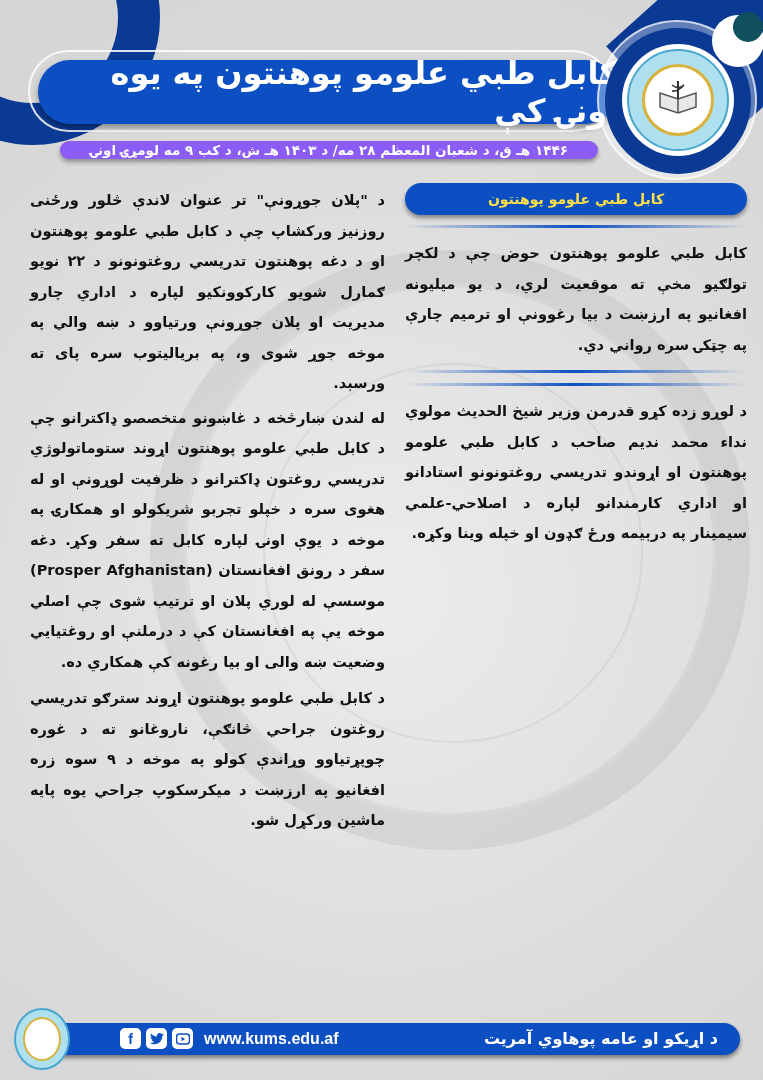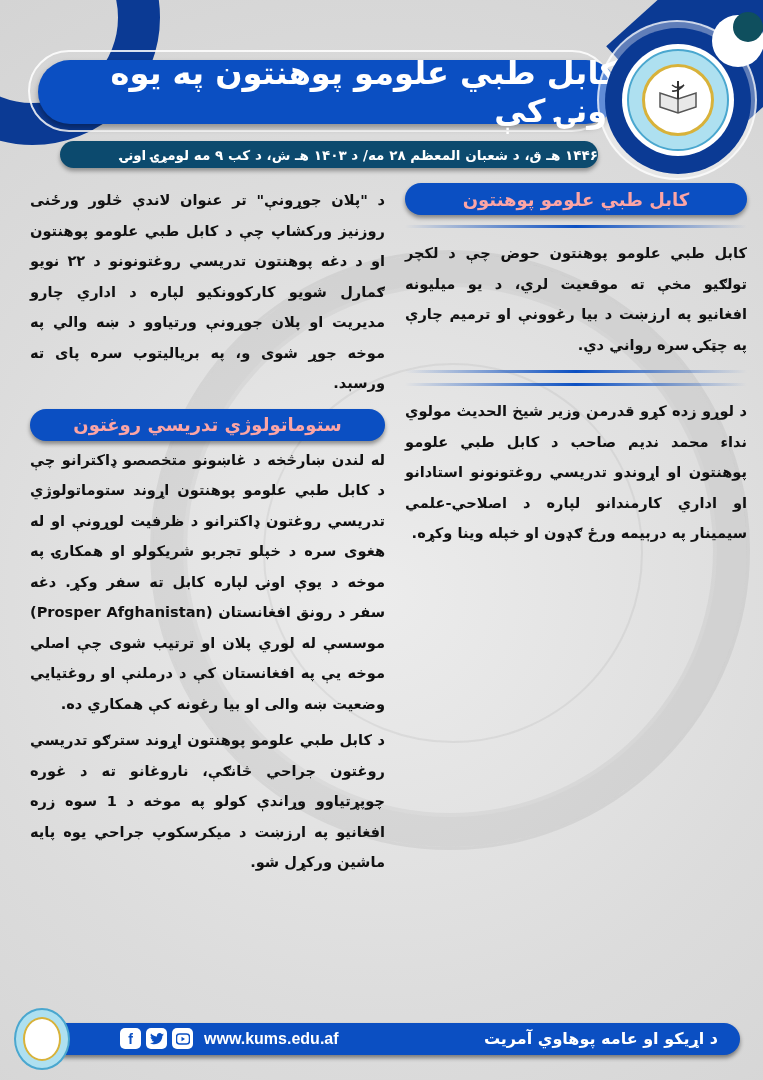--- a/index.html
+++ b/index.html
@@ -77,36 +77,36 @@
       position: absolute; left: 38px; top: 60px; width: 580px; height: 64px;
       border-radius: 32px; background: #0b4fc2;
       box-shadow: 0 4px 6px rgba(0,0,0,0.35);
       display: flex; align-items: center; justify-content: center;
     }
     .title-text {
       color: #fff; font-weight: bold; font-size: 32px; direction: rtl;
       font-family: "DejaVu Sans", sans-serif;
     }
     .date-bar {
-      position: absolute; left: 60px; top: 141px; width: 538px; height: 27px;
-      border-radius: 14px; background: #0c4a6e;
+      position: absolute; left: 60px; top: 141px; width: 538px; height: 18px;
+      border-radius: 14px; background: #8b5cf6;
       box-shadow: 0 3px 4px rgba(0,0,0,0.35);
-      display: flex; align-items: center; justify-content: flex-end;
+      display: flex; align-items: center; justify-content: center;
     }
     .date-text { color: #fff; font-weight: bold; font-size: 13.5px; direction: rtl; }
 
     
     .col { position: absolute; direction: rtl; text-align: justify; }
     .col-right { left: 405px; top: 183px; width: 342px; }
     .col-left  { left: 30px;  top: 185px; width: 355px; }
     .section-head {
       height: 32px; border-radius: 16px; background: #0b4fc2;
       box-shadow: 0 3px 4px rgba(0,0,0,0.4);
       display: flex; align-items: center; justify-content: center;
-      color: #fca5a5; font-weight: bold; font-size: 18px;
+      color: #fde047; font-weight: bold; font-size: 14px;
     }
     .para {
       font-size: 14.6px; font-weight: bold; line-height: 30.5px; color: #111;
       text-align-last: right;
     }
     .divider {
       height: 3px; margin: 10px 0 10px;
       background: linear-gradient(to right, rgba(11,79,194,0) 0%, #0b4fc2 50%, rgba(11,79,194,0) 100%);
     }
 
@@ -181,23 +181,22 @@
   <div class="section-head">کابل طبي علومو پوهنتون</div>
   <div class="divider"></div>
   <p class="para">کابل طبي علومو پوهنتون حوض چې د لکچر تولګیو مخې ته موقعیت لري، د یو میلیونه افغانیو په ارزښت د بیا رغوونې او ترمیم چارې په چټکۍ سره رواني دي.</p>
   <div class="divider"></div>
   <div class="divider"></div>
   <p class="para">د لوړو زده کړو قدرمن وزیر شیخ الحدیث مولوي نداء محمد ندیم صاحب د کابل طبي علومو پوهنتون او اړوندو تدریسي روغتونونو استادانو او اداري کارمندانو لپاره د اصلاحي-علمي سیمینار په درېیمه ورځ ګډون او خپله وینا وکړه.</p>
 </div>
 
 <div class="col col-left">
   <p class="para">د "پلان جوړونې" تر عنوان لاندې څلور ورځنی روزنیز ورکشاپ چې د کابل طبي علومو پوهنتون او د دغه پوهنتون تدریسي روغتونونو د ۲۲ نویو ګمارل شویو کارکوونکیو لپاره د اداري چارو مدیریت او پلان جوړونې ورتیاوو د ښه والي په موخه جوړ شوی و، په بریالیتوب سره پای ته ورسېد.</p>
-  <div class="section-head" style="margin-top:10px">ستوماتولوژي تدریسي روغتون</div>
   <p class="para" style="margin-top:4px">له لندن ښارڅخه د غاښونو متخصصو ډاکترانو چې د کابل طبي علومو پوهنتون اړوند ستوماتولوژي تدریسي روغتون ډاکترانو د ظرفیت لوړونې او له هغوی سره د خپلو تجربو شریکولو او همکارۍ په موخه د یوې اونۍ لپاره کابل ته سفر وکړ. دغه سفر د رونق افغانستان (Prosper Afghanistan) موسسې له لوري پلان او ترتیب شوی چې اصلي موخه یې په افغانستان کې د درملنې او روغتیایي وضعیت ښه والی او بیا رغونه کې همکاري ده.</p>
-  <p class="para" style="margin-top:6px">د کابل طبي علومو پوهنتون اړوند سترګو تدریسي روغتون جراحي څانګې، ناروغانو ته د غوره چوپړتیاوو وړاندې کولو په موخه د 1 سوه زره افغانیو په ارزښت د میکرسکوپ جراحي یوه پایه ماشین ورکړل شو.</p>
+  <p class="para" style="margin-top:6px">د کابل طبي علومو پوهنتون اړوند سترګو تدریسي روغتون جراحي څانګې، ناروغانو ته د غوره چوپړتیاوو وړاندې کولو په موخه د ۹ سوه زره افغانیو په ارزښت د میکرسکوپ جراحي یوه پایه ماشین ورکړل شو.</p>
 </div>
 
 <div class="footer-bar">
   <div class="footer-social">
     <span class="social-icon">f</span>
     <span class="social-icon">
       <svg width="14" height="12" viewBox="0 0 14 12">
           <path d="M14 1.5c-.5.2-1 .4-1.6.4.6-.4 1-.9 1.2-1.5-.6.3-1.2.6-1.8.7C11.2.4 10.5 0 9.7 0 8.1 0 6.9 1.3 6.9 2.8c0 .2 0 .4.1.6C4.6 3.3 2.5 2.2 1 .5.8.9.6 1.4.6 2c0 1 .5 1.8 1.3 2.3-.5 0-.9-.1-1.3-.3 0 1.4 1 2.5 2.3 2.8-.4.1-.9.1-1.3 0 .4 1.1 1.4 1.9 2.6 2-1 .8-2.2 1.2-3.5 1.2H0c1.3.8 2.7 1.3 4.3 1.3 5.2 0 8-4.3 8-8v-.4c.7-.4 1.2-1 1.7-1.5z" fill="#0b4fc2"></path>
         </svg>
     </span>

